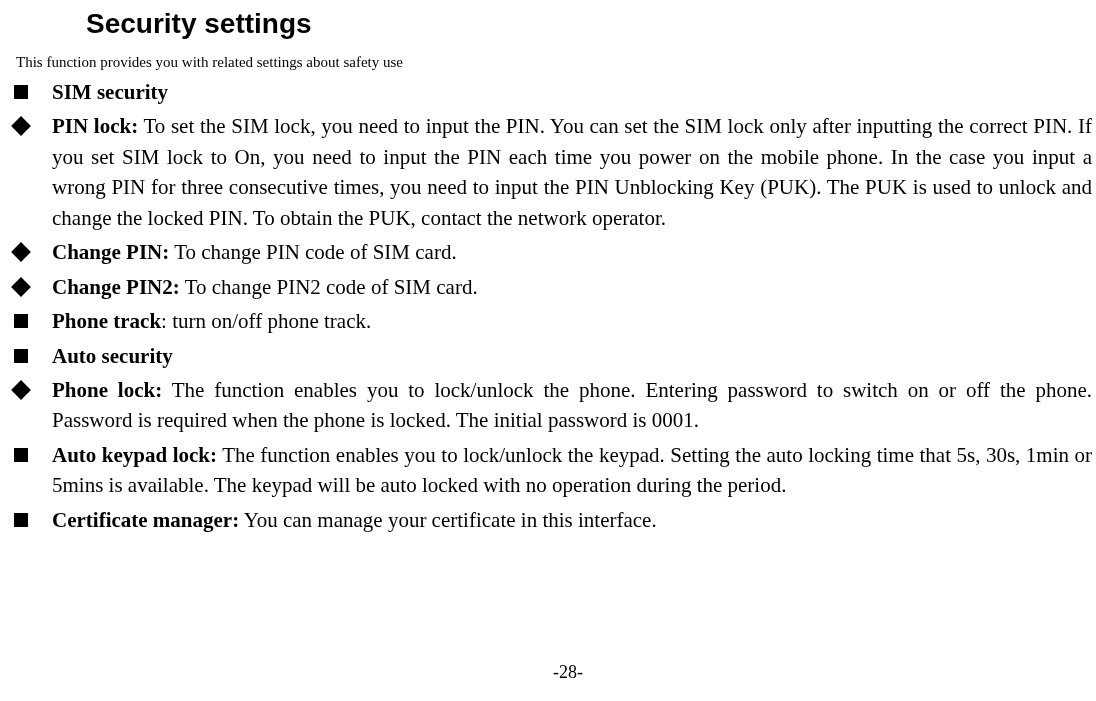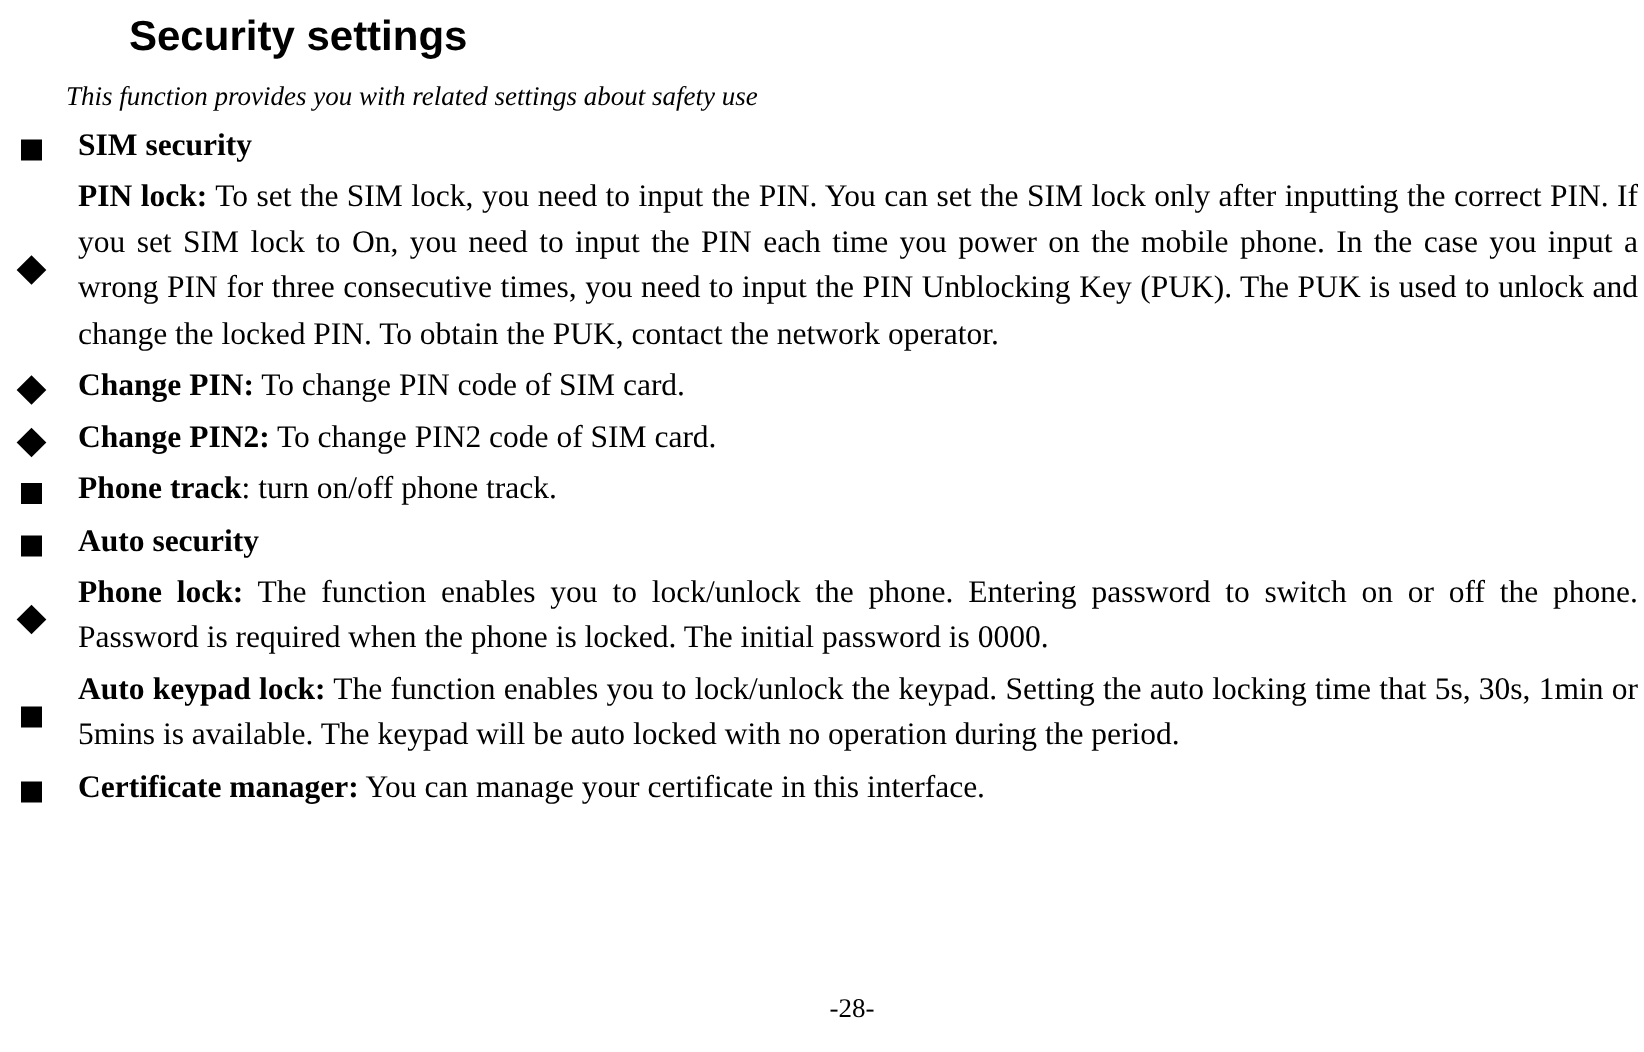--- a/index.html
+++ b/index.html
@@ -19,31 +19,29 @@
       padding: 8px 0 0 0;
     }
     .title {
       font-size: 28px;
       font-weight: bold;
       font-family: Arial, Helvetica, sans-serif;
       margin-left: 86px;
       margin-bottom: 14px;
     }
     .intro {
-      font-size: 18px;
-      margin-left: 44px;
+      font-size: 15px;
+      margin-left: 16px;
       margin-bottom: 6px;
-      font-style: italic;
     }
     .item {
       display: flex;
       margin-bottom: 4px;
       padding-left: 14px;
       padding-right: 4px;
-      align-items: center;
     }
     .bullet-square {
       width: 14px;
       height: 14px;
       background: #000;
       flex-shrink: 0;
       margin-top: 8px;
       margin-right: 24px;
     }
     .bullet-diamond {
@@ -100,21 +98,21 @@
       <div class="item">
         <div class="bullet-square"></div>
         <div class="item-text"><span class="bold">Phone track</span><span>: turn on/off phone track.</span></div>
       </div>
       <div class="item">
         <div class="bullet-square"></div>
         <div class="item-text"><span class="bold">Auto security</span><span></span></div>
       </div>
       <div class="item">
         <div class="bullet-diamond"></div>
-        <div class="item-text"><span class="bold">Phone lock:</span><span> The function enables you to lock/unlock the phone. Entering password to switch on or off the phone. Password is required when the phone is locked. The initial password is 0000.</span></div>
+        <div class="item-text"><span class="bold">Phone lock:</span><span> The function enables you to lock/unlock the phone. Entering password to switch on or off the phone. Password is required when the phone is locked. The initial password is 0001.</span></div>
       </div>
       <div class="item">
         <div class="bullet-square"></div>
         <div class="item-text"><span class="bold">Auto keypad lock:</span><span> The function enables you to lock/unlock the keypad. Setting the auto locking time that 5s, 30s, 1min or 5mins is available. The keypad will be auto locked with no operation during the period.</span></div>
       </div>
       <div class="item">
         <div class="bullet-square"></div>
         <div class="item-text"><span class="bold">Certificate manager:</span><span> You can manage your certificate in this interface.</span></div>
       </div>
     </div>

